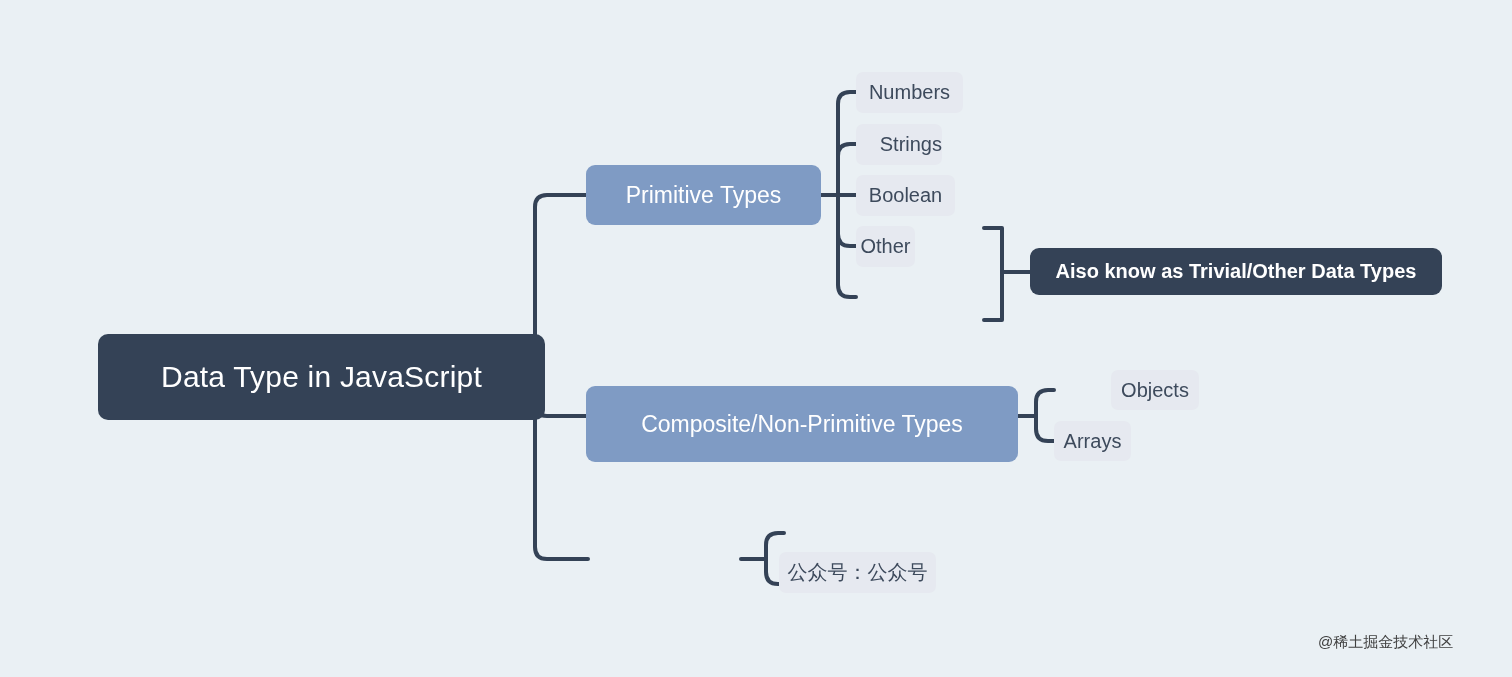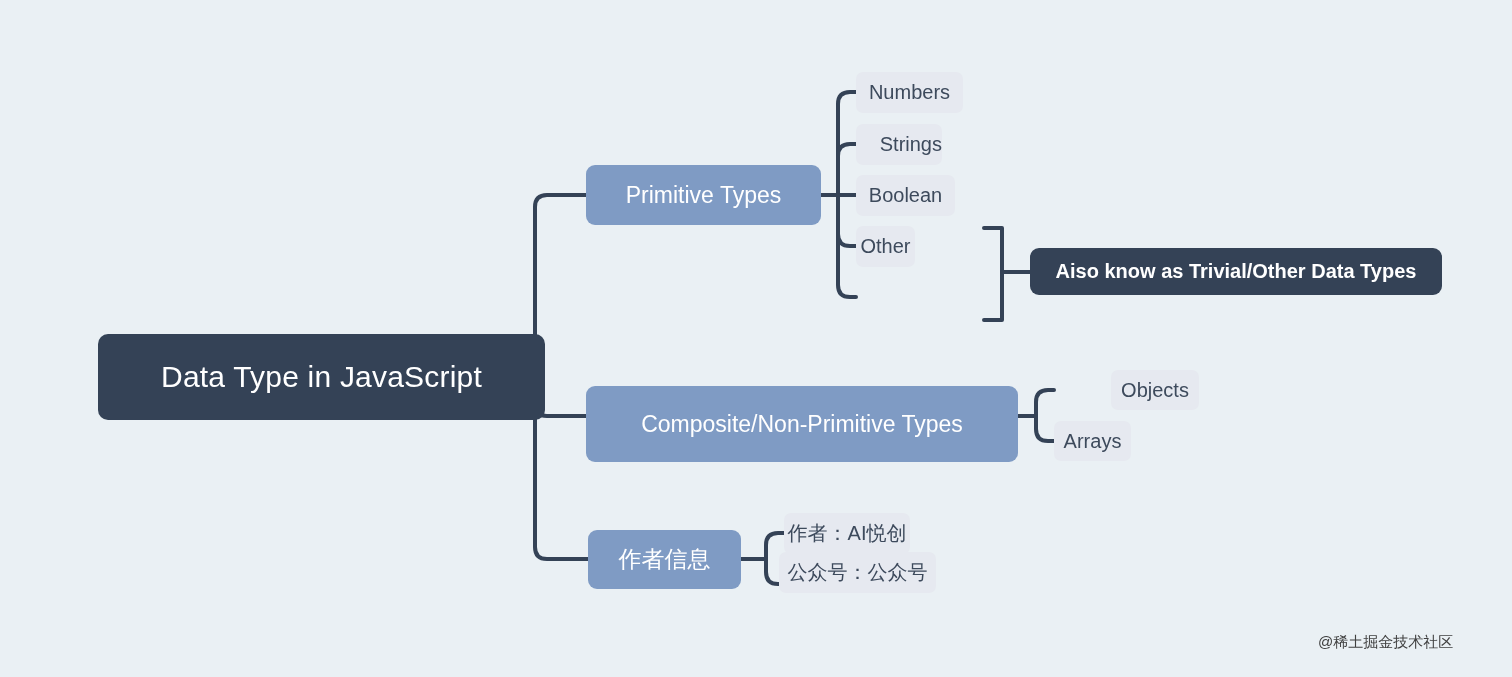--- a/index.html
+++ b/index.html
@@ -135,26 +135,20 @@
   <div class="node node-branch" style="left:586px; top:386px; width:432px; height:76px;">
     <span>Composite/Non-Primitive Types</span>
   </div>
   <div class="node node-leaf" style="left:1111px; top:370px; width:88px; height:40px;">
     <span>Objects</span>
   </div>
   <div class="node node-leaf" style="left:1054px; top:421px; width:77px; height:40px;">
     <span>Arrays</span>
   </div>
 
-  <div class="node node-branch" style="left:588px; top:530px; width:153px; height:59px;">
-    <span>作者信息</span>
-  </div>
-  <div class="node node-leaf" style="left:784px; top:513px; width:126px; height:41px;">
-    <span>作者：AI悦创</span>
-  </div>
   <div class="node node-leaf" style="left:779px; top:552px; width:157px; height:41px;">
     <span>公众号：公众号</span>
   </div>
 
   <div class="watermark" style="left:1318px; top:633px;">
     <span>@稀土掘金技术社区</span>
   </div>
 
 </div>
 

